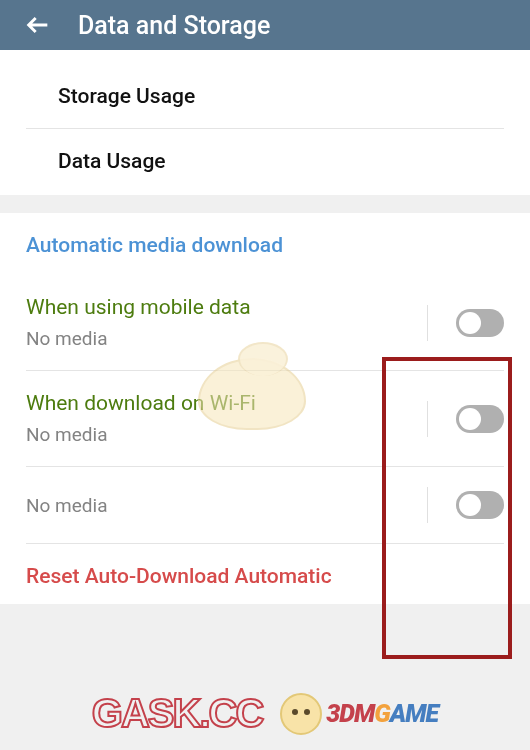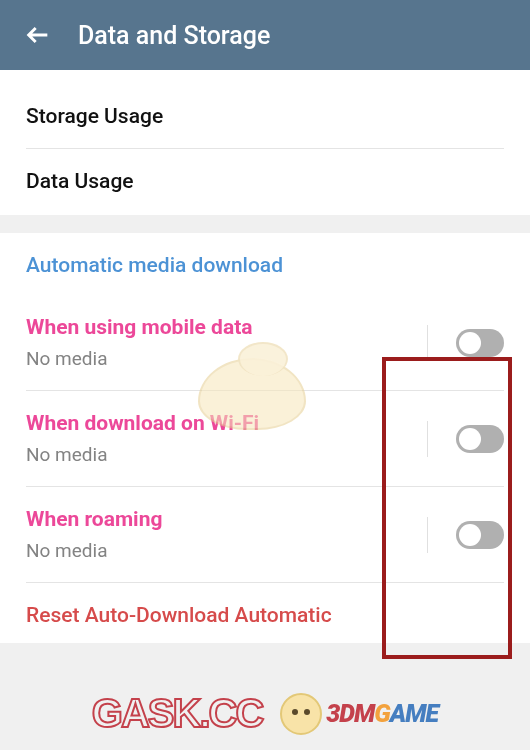--- a/index.html
+++ b/index.html
@@ -7,21 +7,21 @@
       width: 530px;
       height: 750px;
       background: #f0f0f0;
       overflow: hidden;
       position: relative;
       color: #000;
     }
     .appbar {
       display: flex;
       align-items: center;
-      height: 70px;
+      height: 50px;
       background: #57758e;
       padding: 0 18px;
       box-shadow: 0 2px 4px rgba(0,0,0,0.2);
     }
     .back-btn {
       width: 40px;
       height: 40px;
       display: flex;
       align-items: center;
       justify-content: center;
@@ -46,38 +46,39 @@
       margin-bottom: 24px;
     }
     .list-item {
       padding: 14px 0;
       cursor: pointer;
     }
     .list-item-title {
       color: #111;
       font-size: 21px;
       font-weight: 500;
+      margin-left: 32px;
     }
     .divider {
       height: 1px;
       background: #e4e4e4;
       margin: 6px 0;
     }
     .toggle-item {
       display: flex;
       align-items: center;
       justify-content: space-between;
       padding: 14px 0;
       cursor: pointer;
     }
     .toggle-item-text { flex: 1; }
     .toggle-item-title {
-      color: #ec4899;
-      font-size: 21px;
-      font-weight: 700;
+      color: #4d7c0f;
+      font-size: 21px;
+      font-weight: 400;
       margin-bottom: 8px;
     }
     .toggle-item-sub {
       color: #838383;
       font-size: 19px;
     }
     .switch {
       position: relative;
       width: 48px;
       height: 28px;
@@ -236,21 +237,20 @@
       <div class="toggle-item-title">When download on Wi-Fi</div>
       <div class="toggle-item-sub">No media</div>
     </div>
     <div class="switch-sep"></div>
     <div class="switch"></div>
   </div>
   <div class="divider"></div>
 
   <div class="toggle-item">
     <div class="toggle-item-text">
-      <div class="toggle-item-title">When roaming</div>
       <div class="toggle-item-sub">No media</div>
     </div>
     <div class="switch-sep"></div>
     <div class="switch"></div>
   </div>
   <div class="divider"></div>
 
   <div class="reset-link">Reset Auto-Download Automatic</div>
 </div>
 

